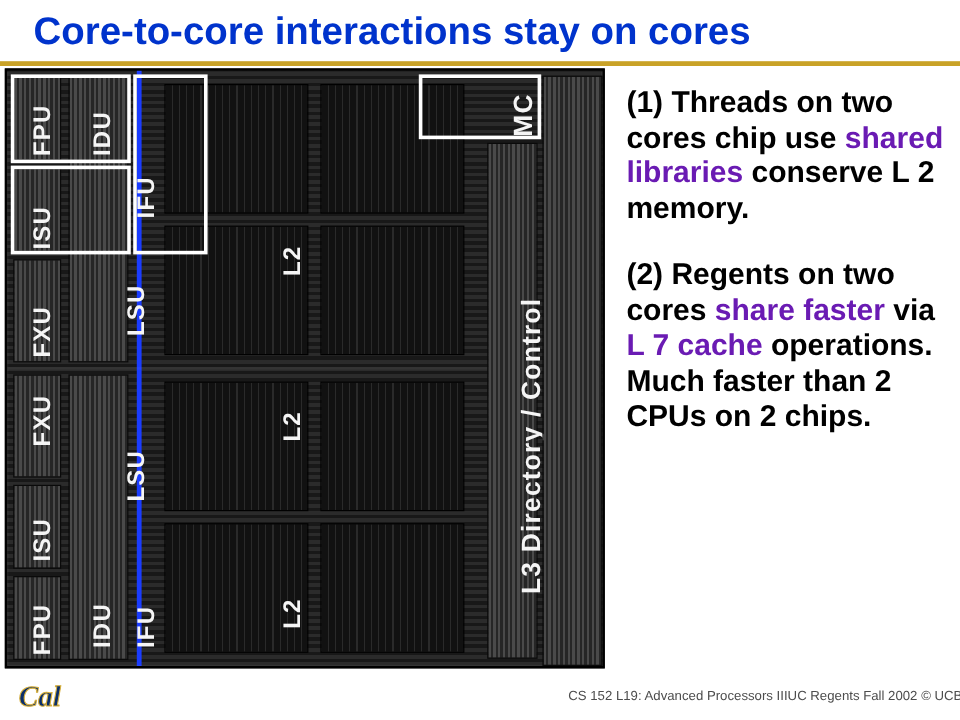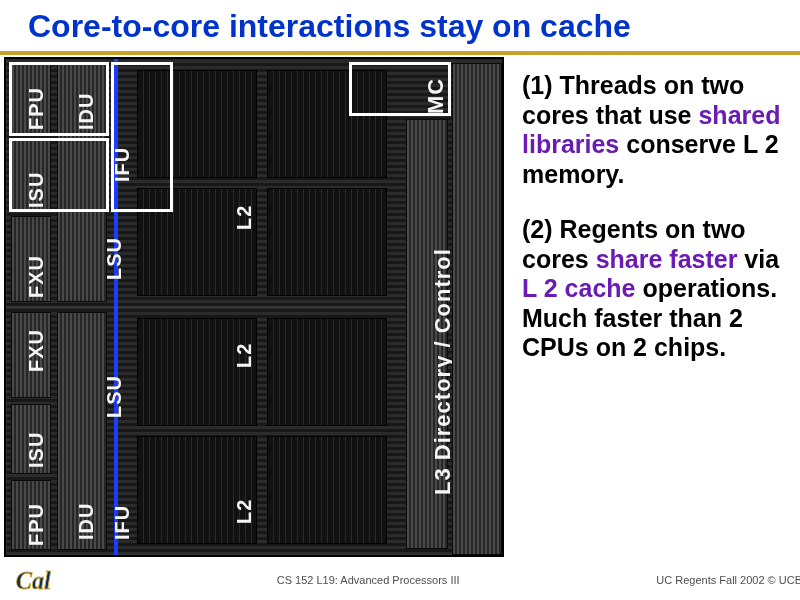--- a/index.html
+++ b/index.html
@@ -117,27 +117,27 @@
     padding: 0 6px 0 6px;
     font-size: 11px;
     color: #222;
   }
   .cal-logo {
     width: 52px;
     height: 36px;
     position: relative;
   }
   .cal-logo svg { width: 100%; height: 100%; }
-  .footer-center { flex: 1; text-align: center; padding-left: 14px; font-size: 11px; color: #4d4d4d; }
+  .footer-center { flex: 1; text-align: right; padding-left: 14px; font-size: 11px; color: #4d4d4d; }
   .footer-right { font-size: 11px; color: #4d4d4d; }
 </style>
 </head>
 <body>
 
-<div class="title">Core-to-core interactions stay on cache</div>
+<div class="title">Core-to-core interactions stay on cores</div>
 <div class="gold-line"></div>
 
 <div class="content">
 
   <div class="chip">
     <div class="texture"></div>
 
     <div class="bluesep" style="left:108px"></div>
 
     <div class="core top">
@@ -188,25 +188,25 @@
     </div>
 
     <div class="blk" style="left:400px; top:60px; width:42px; height:430px"></div>
     <span class="dlabel big" style="left:424px; top:436px">L3 Directory / Control</span>
     <div class="blk" style="left:446px; top:4px; width:50px; height:492px"></div>
   </div>
 
   <div class="panel">
     <p class="para">
       <span class="num">(1)</span>
-      <span>Threads on two cores that use </span><span class="hl-pur">shared libraries</span><span> conserve L 2 memory.</span>
+      <span>Threads on two cores chip use </span><span class="hl-pur">shared libraries</span><span> conserve L 2 memory.</span>
     </p>
     <p class="para">
       <span class="num">(2)</span>
-      <span>Regents on two cores </span><span class="hl-pur">share faster</span><span> via </span><span class="hl-pur">L 2 cache</span><span> operations. Much faster than 2 CPUs on 2 chips.</span>
+      <span>Regents on two cores </span><span class="hl-pur">share faster</span><span> via </span><span class="hl-pur">L 7 cache</span><span> operations. Much faster than 2 CPUs on 2 chips.</span>
     </p>
   </div>
 </div>
 
 <div class="footer">
   <div class="cal-logo">
     <svg viewBox="0 0 60 40">
       <text x="2" y="30" font-family="Georgia, 'Times New Roman', serif" font-style="italic" font-weight="bold" font-size="28" fill="#0a2e6b" stroke="#d9b13b" stroke-width="1">Cal</text>
     </svg>
   </div>

